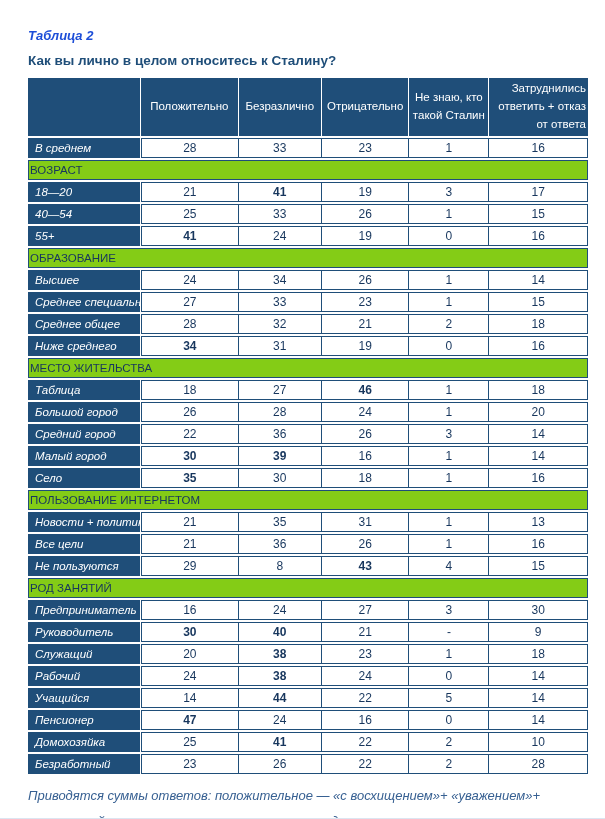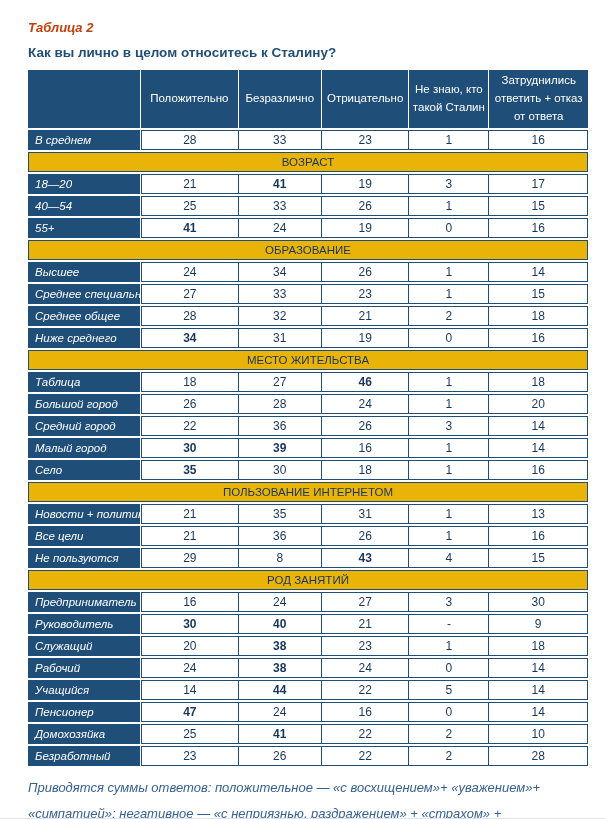--- a/index.html
+++ b/index.html
@@ -6,57 +6,57 @@
   .page {
     width:605px; height:819px; box-sizing:border-box;
     padding:8px 17px 0 28px;
     background:#fff;
     font-family:"Liberation Sans","DejaVu Sans",sans-serif;
     border-bottom:1px solid #dbe5f1;
     overflow:hidden;
   }
   .table-label {
     font-style:italic; font-weight:bold; font-size:13px;
-    color:#c2410c; margin:12px 0 10px 0;
+    color:#1d4ed8; margin:20px 0 10px 0;
   }
   .question {
     font-weight:bold; font-size:13.5px;
     color:#1F4E79; margin:4px 0 8px 0;
   }
   table.stat {
     width:100%; table-layout:fixed;
     border-collapse:separate; border-spacing:0 2px;
     font-size:12px;
   }
   th.colhead {
     background:#1F4E79; color:#fff; font-weight:normal;
     font-size:11.5px; line-height:1.55; text-align:center;
     vertical-align:middle; height:56px; padding:1px 2px;
     border-right:1px solid #fff;
   }
   th.corner { background:#1F4E79; border-right:1px solid #fff; }
-  th.colhead:last-child { border-right:none; }
+  th.colhead:last-child { border-right:none;text-align:right; }
   td.rowlabel {
     background:#1F4E79; color:#fff; font-size:11.5px;
     padding:0 0 0 7px; height:16px; line-height:15px;
     border-right:1px solid #fff; white-space:nowrap; overflow:hidden;
     vertical-align:middle;
     font-style:italic;
   }
   td.val {
     color:#17365D; text-align:center; height:16px; line-height:15px;
     border-top:1px solid #1F4E79; border-bottom:1px solid #1F4E79;
     border-right:1px solid #1F4E79; vertical-align:middle;
     background:#fff; font-size:12px;
   }
   tr td.val:nth-child(2) { border-left:1px solid #1F4E79; }
   td.val.bold { font-weight:bold; }
   tr.section-row td {
-    border:1px solid #1F4E79; background:#eab308; color:#17365D;
-    text-align:center; font-size:11.5px; height:16px; line-height:15px;
+    border:1px solid #1F4E79; background:#84cc16; color:#17365D;
+    font-size:11.5px; height:16px; line-height:15px;
     vertical-align:middle;
   }
   .footnote {
     font-style:italic; color:#376092; font-size:13px;
     line-height:26px; margin-top:7px;
   }
 </style>
 </head>
 <body>
 

